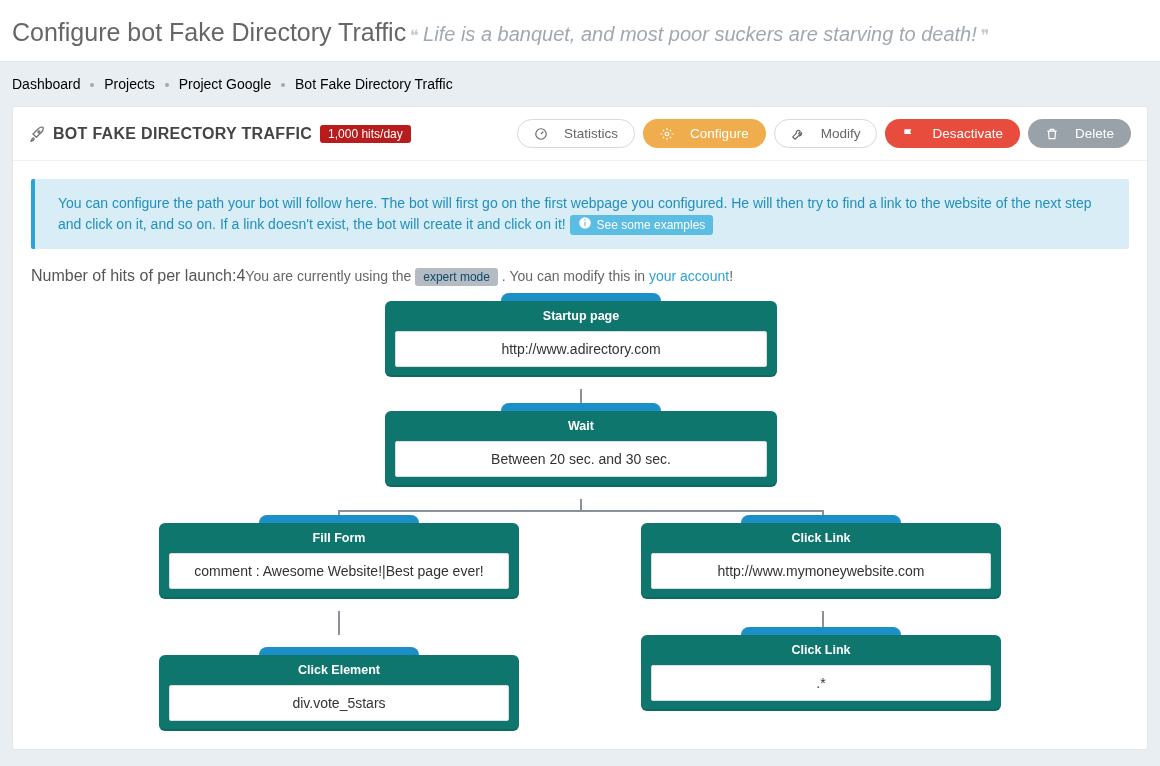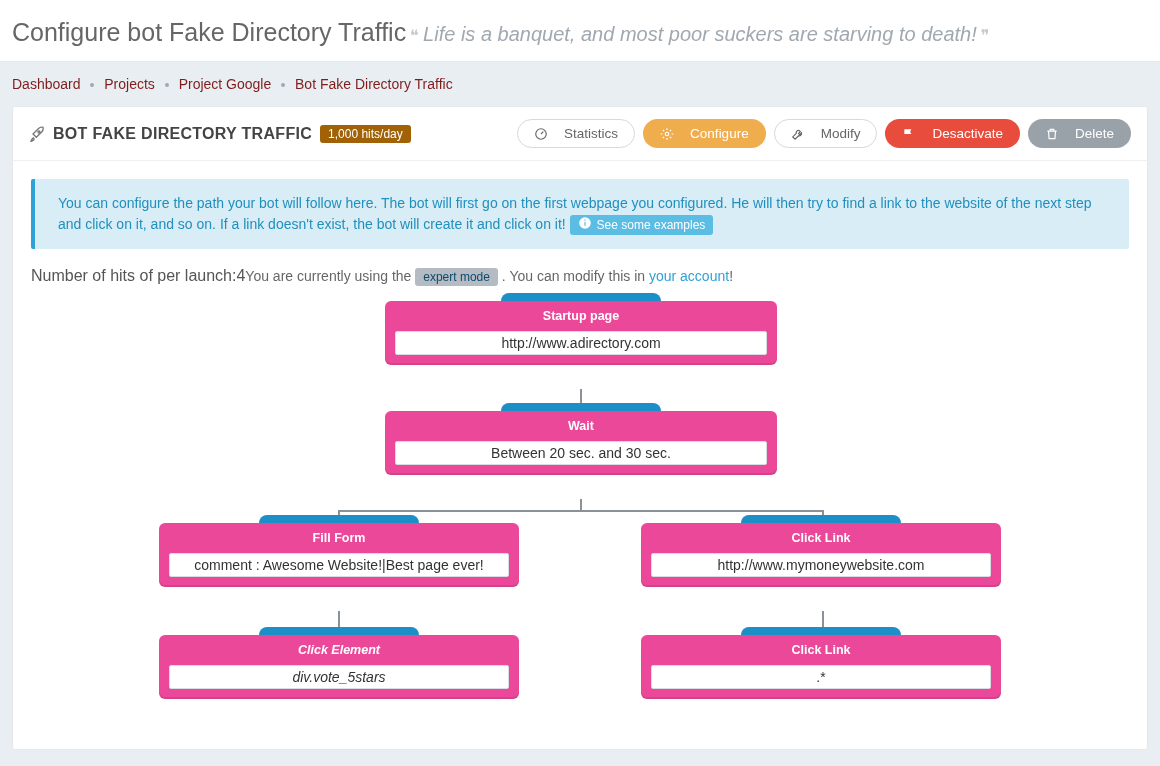--- a/index.html
+++ b/index.html
@@ -23,21 +23,21 @@
   .tagline {
     font-style: italic;
     color: #a0a8b0;
     font-size: 20px;
   }
   .quote-icon { color: #c4cad0; font-size: 16px; }
   .breadcrumb {
     padding: 14px 12px;
     font-size: 14px;
   }
-  .breadcrumb a { color: #7f1d1d; text-decoration: none; }
+  .breadcrumb a { color: #000000; text-decoration: none; }
   .breadcrumb .sep {
     display: inline-block;
     width: 4px; height: 4px; border-radius: 50%;
     background: #9ab;
     vertical-align: middle;
     margin: 0 6px;
   }
   .panel {
     background: #fff;
     margin: 0 12px 12px;
@@ -52,21 +52,21 @@
   }
   .panel-name {
     font-size: 16px;
     font-weight: 700;
     color: #444;
     text-transform: uppercase;
     letter-spacing: .3px;
     margin-left: 8px;
   }
   .badge-rate {
-    background: #a16207;
+    background: #b91c1c;
     color: #fff;
     border-radius: 3px;
     padding: 2px 8px;
     font-size: 12px;
     margin-left: 8px;
   }
   .actions { margin-left: auto; display: flex; gap: 8px; }
   .btn {
     border-radius: 18px;
     padding: 6px 16px;
@@ -124,21 +124,21 @@
     position: relative;
     height: 440px;
     margin-top: 6px;
   }
   .flow-line {
     position: absolute;
     background: #8b9199;
   }
   .node {
     position: absolute;
-    background: #ec4899;
+    background: #0f766e;
     border-radius: 6px;
     padding: 8px 10px 10px;
     box-shadow: inset 0 -2px 0 rgba(0,0,0,.1);
   }
   .node-tab {
     background: #1b8fc6;
     border-radius: 12px 12px 0 0;
     height: 8px;
     width: 160px;
     margin: -16px auto 4px;
@@ -147,21 +147,21 @@
     text-align: center;
     color: #fff;
     font-weight: 600;
     font-size: 12.5px;
     padding: 4px 0 8px;
   }
   .node-field {
     background: #fff;
     border: 1px solid #d7dde2;
     border-radius: 2px;
-    height: 24px;
+    height: 36px;
     display: flex;
     align-items: center;
     justify-content: center;
     font-size: 14px;
     color: #333;
     padding: 0 10px;
     white-space: nowrap;
     overflow: hidden;
   }
 
@@ -286,21 +286,21 @@
         <div class="node-title">Fill Form</div>
         <div class="node-field">comment : Awesome Website!|Best page ever!</div>
       </div>
 
       <div class="node" style="left:610px; top:232px; width:360px;">
         <div class="node-tab"></div>
         <div class="node-title">Click Link</div>
         <div class="node-field">http://www.mymoneywebsite.com</div>
       </div>
 
-      <div class="node" style="left:128px; top:344px; width:360px;font-style:italic;">
+      <div class="node" style="left:128px; top:364px; width:360px;">
         <div class="node-tab"></div>
         <div class="node-title">Click Element</div>
         <div class="node-field">div.vote_5stars</div>
       </div>
 
       <div class="node" style="left:610px; top:344px; width:360px;">
         <div class="node-tab"></div>
         <div class="node-title">Click Link</div>
         <div class="node-field">.*</div>
       </div>

